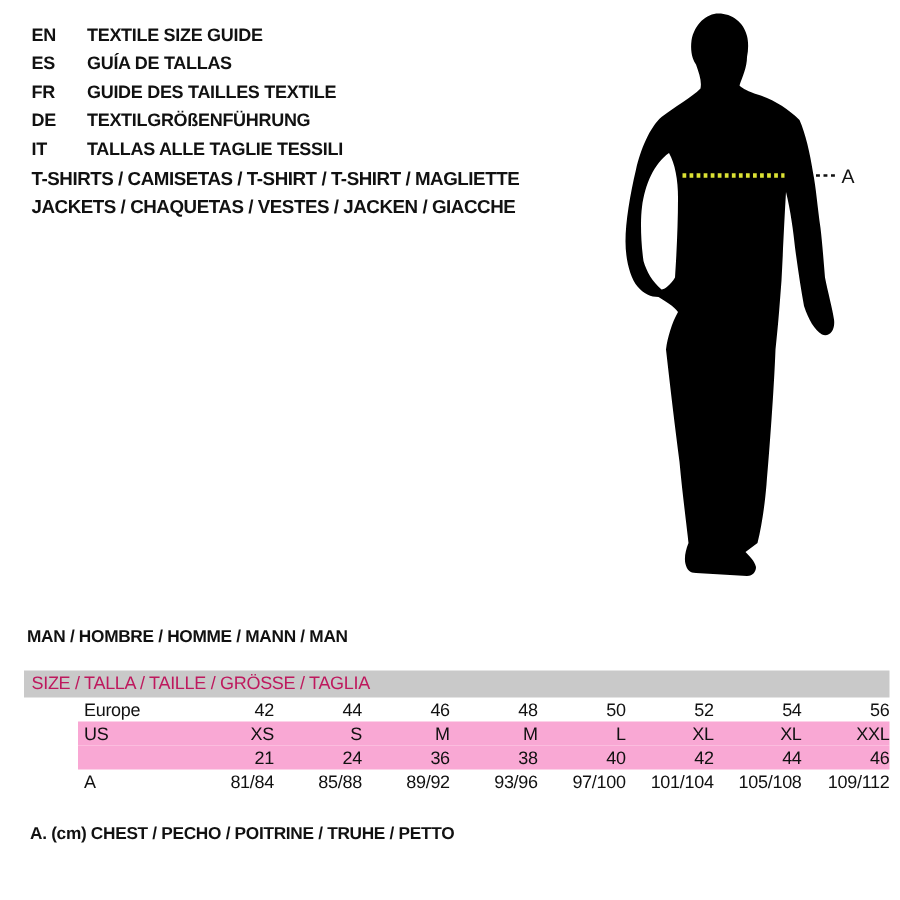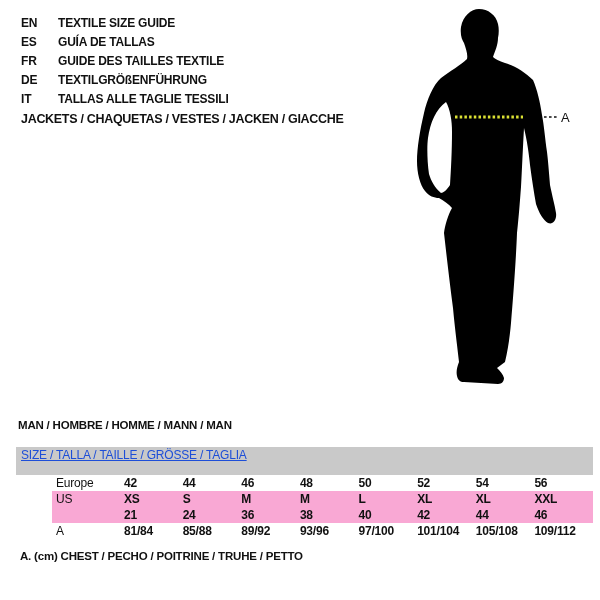--- a/index.html
+++ b/index.html
@@ -22,26 +22,26 @@
 
   
   .figure{position:absolute;left:403px;top:5px;width:180px;height:392px;}
   .figure svg{display:block;}
 
   
   .gender-label{position:absolute;left:18px;top:419px;font-weight:bold;font-size:11.5px;letter-spacing:-0.2px;}
 
   
   .size-table{position:absolute;left:16px;top:447px;width:577px;}
-  .t-header{background:#c9c9c9;height:28px;line-height:17px;padding-left:5px;
-            font-size:12px;color:#1d4ed8;letter-spacing:-0.2px;box-sizing:border-box;text-decoration:underline;}
+  .t-header{background:#c9c9c9;height:18px;line-height:17px;padding-left:5px;
+            font-size:12px;color:#be185d;letter-spacing:-0.2px;box-sizing:border-box;}
   .t-row{display:flex;height:16px;align-items:center;font-size:12px;letter-spacing:-0.2px;margin-left:36px;}
   .t-row.gray{background:#f9a8d4;}
   .t-label{width:72px;padding-left:4px;box-sizing:border-box;}
-  .t-cell{flex:1;text-align:left;font-weight:bold;}
+  .t-cell{flex:1;text-align:right;}
 
   
   .footnote{position:absolute;left:20px;top:550px;font-weight:bold;font-size:11.5px;letter-spacing:-0.2px;}
 </style>
 </head>
 <body>
 
 <div class="page">
 
   <div class="lang-block">
@@ -61,20 +61,21 @@
       <span class="lang-code">DE</span>
       <span class="lang-label">TEXTILGRÖßENFÜHRUNG</span>
     </div>
     <div class="lang-row">
       <span class="lang-code">IT</span>
       <span class="lang-label">TALLAS ALLE TAGLIE TESSILI</span>
     </div>
   </div>
 
   <div class="cat-block">
+    <div class="cat-line">T-SHIRTS / CAMISETAS / T-SHIRT / T-SHIRT / MAGLIETTE</div>
     <div class="cat-line">JACKETS / CHAQUETAS / VESTES / JACKEN / GIACCHE</div>
   </div>
 
   <div class="figure">
     <svg width="180" height="392" viewBox="0 0 180 392" xmlns="http://www.w3.org/2000/svg">
       <path fill="#000000" fill-rule="evenodd" d="
         M76,4
         C68,4 60,11 58,22
         C57,30 59,35 61,38
         C63,44 65,49 64,54

